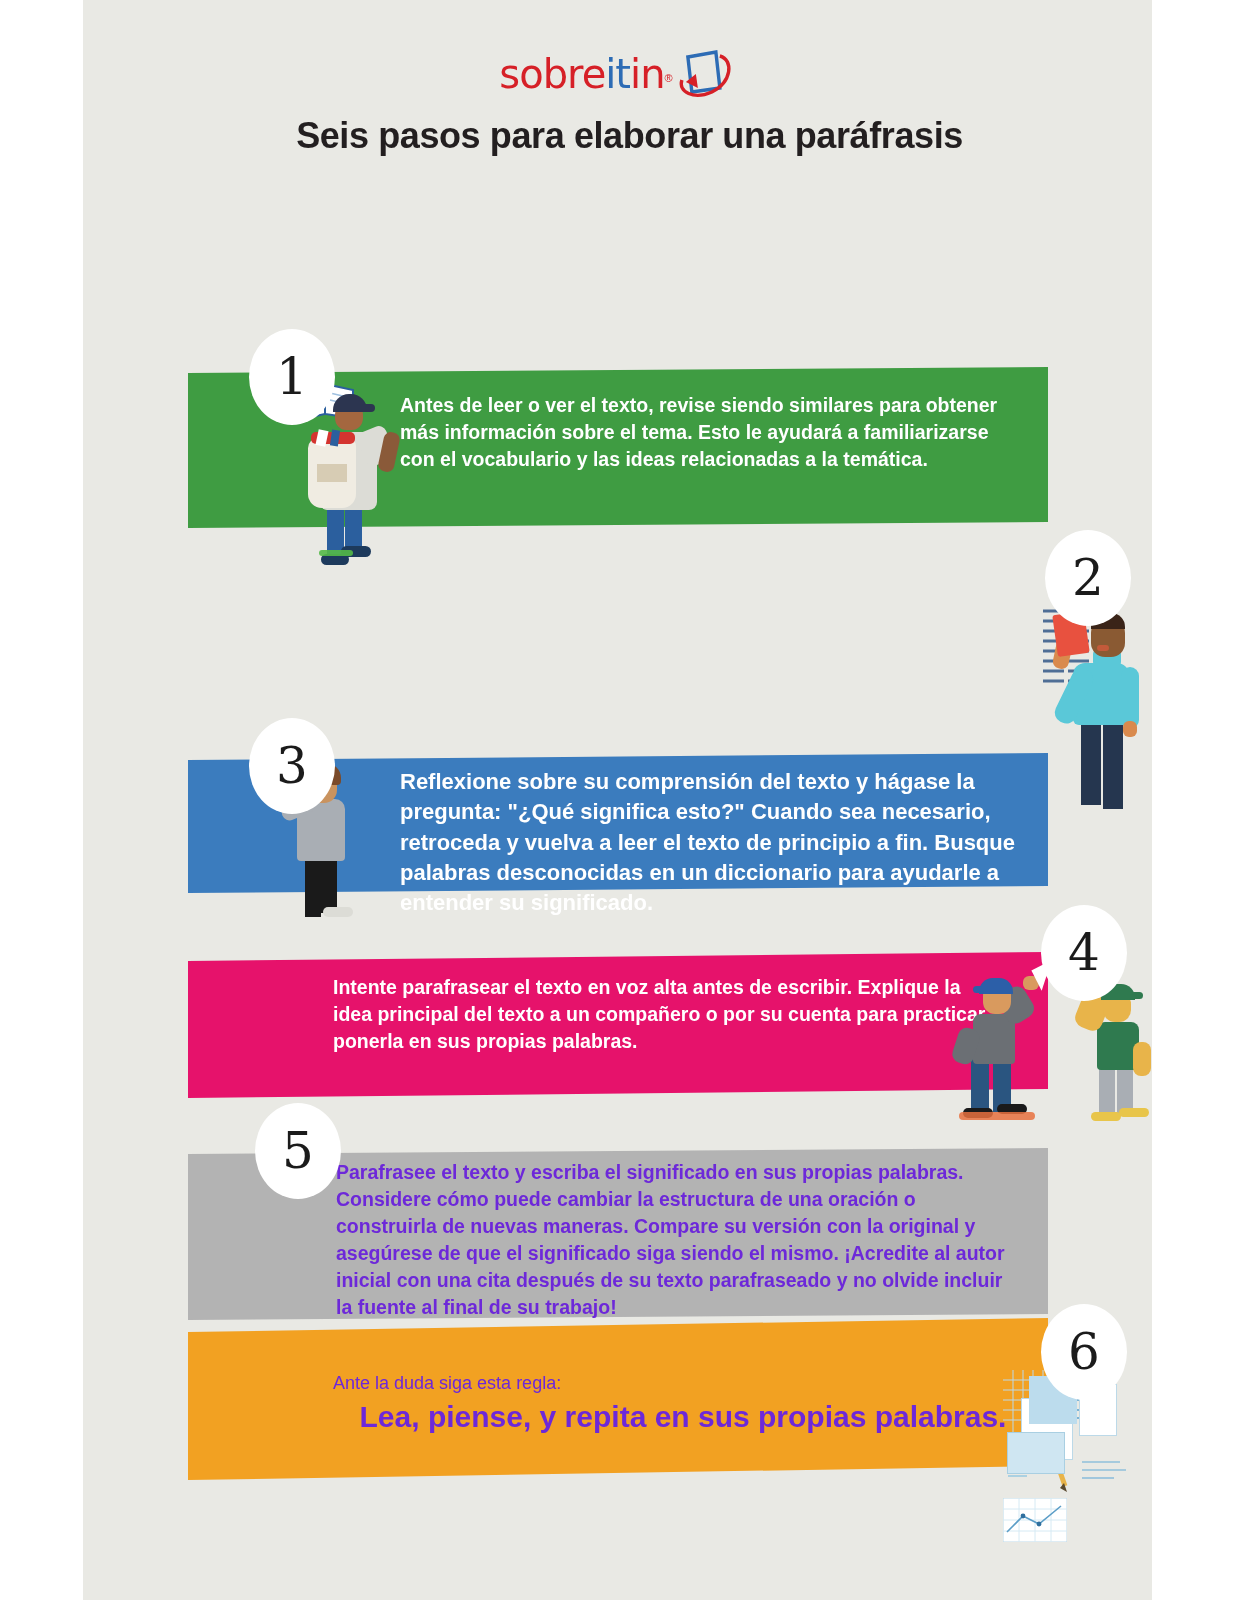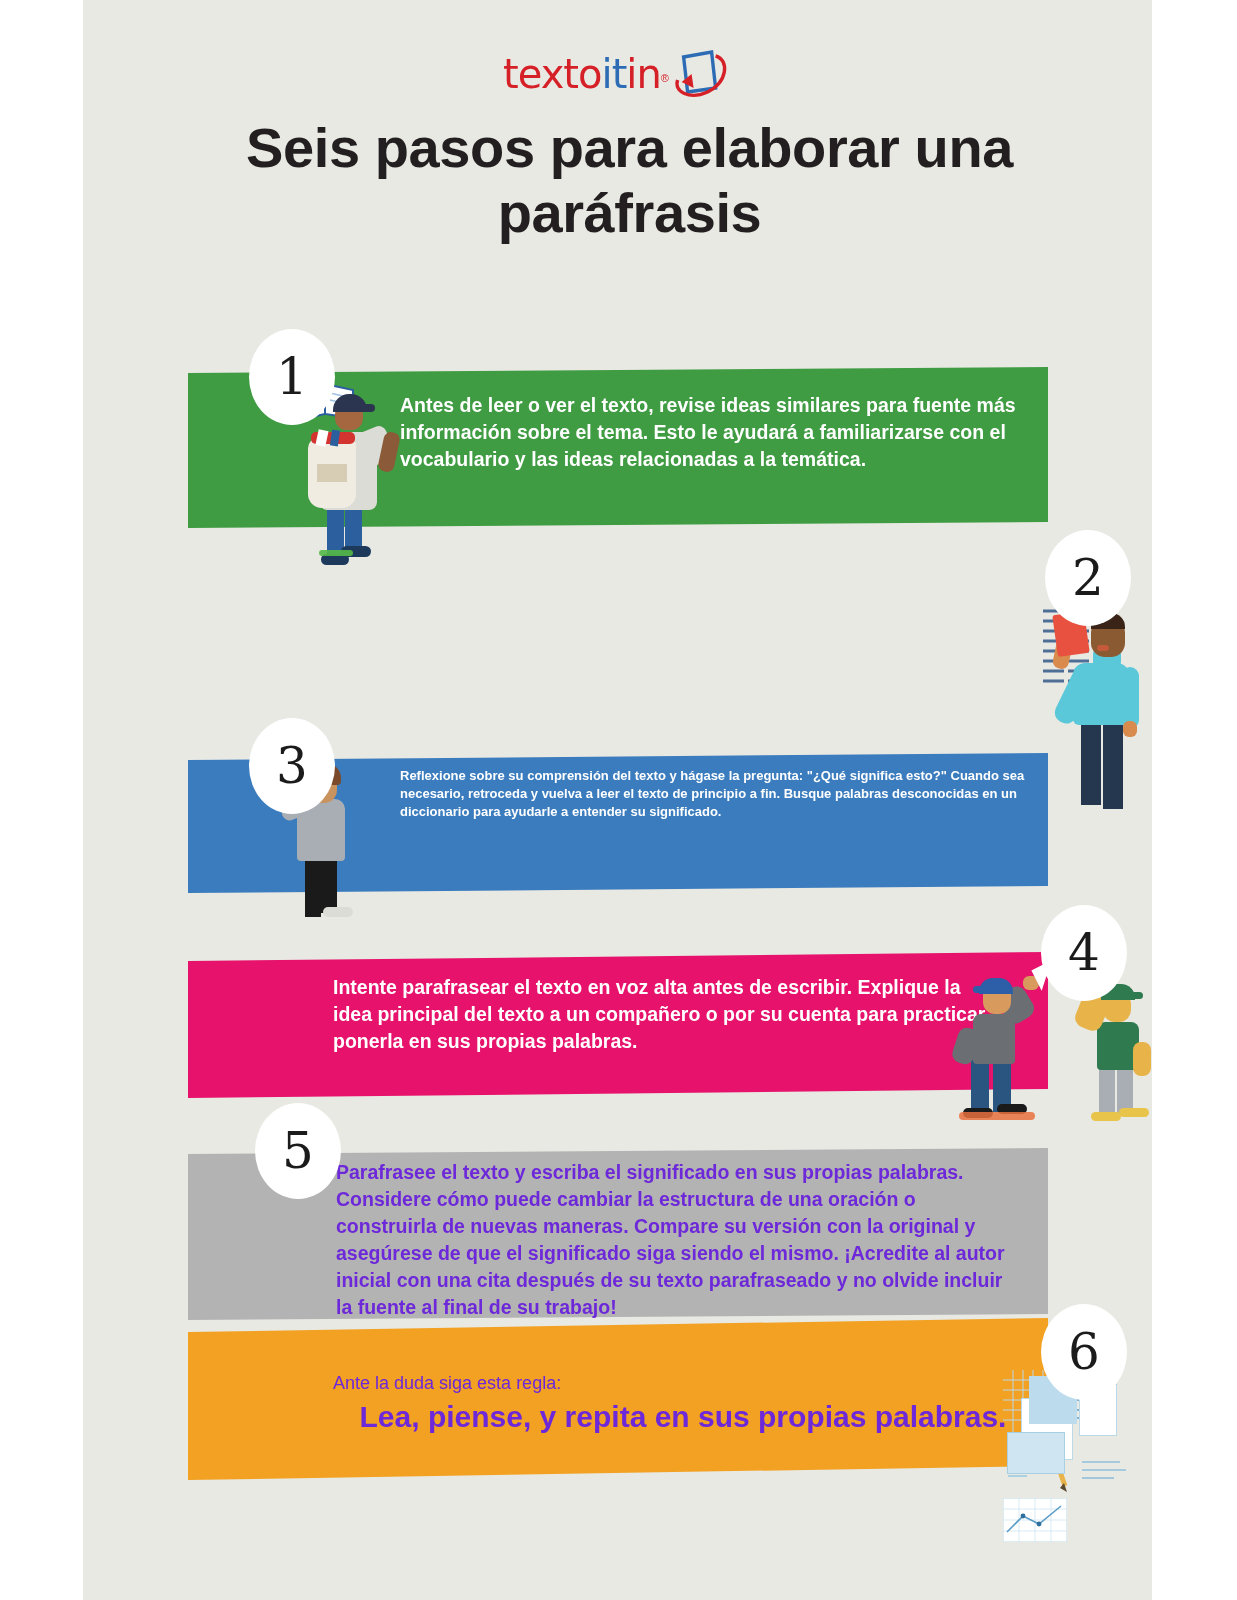--- a/index.html
+++ b/index.html
@@ -16,21 +16,21 @@
           display:flex; align-items:center; }
   #logo .word { font-size:40px; font-weight:400; letter-spacing:-1px;
                 font-family:"DejaVu Sans", sans-serif; line-height:1; }
   #logo .t1 { color:#d62027; }
   #logo .t2 { color:#2d6cb5; }
   #logo .t3 { color:#d62027;margin-top:35px; }
   #logo .reg { color:#d62027; font-size:11px; vertical-align:super; }
   #logo .mark { position:relative; width:60px; height:52px; margin-left:3px; }
 
   #title { position:absolute; top:115px; left:0; width:100%; text-align:center;
-           font-size:56px; font-weight:bold; color:#231f20; letter-spacing:-0.4px;padding-left:24px; }
+           font-size:36px; font-weight:bold; color:#231f20; letter-spacing:-0.4px;padding-left:24px; }
   #intro { position:absolute; top:196px; left:50%; transform:translateX(-50%);
            width:830px; text-align:center; font-size:20.5px; color:#231f20;
            line-height:1.43; }
 
   
   .banner { position:absolute; }
   .banner .bg { position:absolute; inset:0; }
   .banner .txt { position:absolute; font-weight:bold; line-height:1.38; z-index:4; }
   .light .txt { color:#ffffff; }
   .dark .txt { color:#6d28d9; }
@@ -50,38 +50,38 @@
   .fig { position:absolute; z-index:6; }
   .fig div { position:absolute; }
 </style>
 </head>
 <body>
 
 <div id="page">
 
   <div id="logo">
     <div>
-      <span class="word t1">texto</span><span class="word t2">it</span><span class="word t3">in</span><span class="reg">®</span>
+      <span class="word t1">sobre</span><span class="word t2">it</span><span class="word t3">in</span><span class="reg">®</span>
     </div>
     <div class="mark">
       <svg width="60" height="52" viewBox="0 0 60 52">
         <path d="M12 9 L40 4 L44 40 L16 44 Z" fill="none" stroke="#2d6cb5" stroke-width="3.4"></path>
         <path d="M44 8 C58 12 56 34 36 44 C18 52 2 44 6 32" fill="none" stroke="#d62027" stroke-width="3.4"></path>
         <path d="M20 26 L10 34 L22 40 Z" fill="#d62027"></path>
       </svg>
     </div>
   </div>
 
   <h1 id="title">Seis pasos para elaborar una paráfrasis</h1>
 
   <div class="banner light" style="left:105px; top:367px; width:860px; height:161px;">
     <svg class="bg" viewBox="0 0 860 161" preserveAspectRatio="none">
       <polygon points="0,6 860,0 860,155 0,161" fill="#3f9c42"></polygon>
     </svg>
-    <div class="txt" style="left:212px; top:25px; width:625px; font-size:19.5px;">Antes de leer o ver el texto, revise ideas similares para fuente más información sobre el tema. Esto le ayudará a familiarizarse con el vocabulario y las ideas relacionadas a la temática.</div>
+    <div class="txt" style="left:212px; top:25px; width:625px; font-size:19.5px;">Antes de leer o ver el texto, revise siendo similares para obtener más información sobre el tema. Esto le ayudará a familiarizarse con el vocabulario y las ideas relacionadas a la temática.</div>
   </div>
 
   <div class="fig" style="left:212px; top:380px; width:110px; height:192px;">
     <div style="left:32px;top:122px;width:17px;height:58px;background:#2b5f9e;"></div>
     <div style="left:50px;top:122px;width:17px;height:52px;background:#2b5f9e;"></div>
     <div style="left:26px;top:174px;width:28px;height:11px;background:#1d3a5c;border-radius:6px;"></div>
     <div style="left:46px;top:166px;width:30px;height:11px;background:#1d3a5c;border-radius:6px;"></div>
     <div style="left:24px;top:170px;width:34px;height:6px;background:#54b947;border-radius:3px;opacity:.9;"></div>
     <div style="left:26px;top:52px;width:56px;height:78px;background:#dcdcd6;border-radius:10px 14px 8px 6px;"></div>
     <div style="left:66px;top:48px;width:30px;height:36px;background:#dcdcd6;transform:rotate(-22deg);border-radius:8px;"></div>
@@ -140,21 +140,21 @@
   </div>
 
   <div class="badge" style="left:962px; top:530px;">
     <span>2</span>
   </div>
 
   <div class="banner light" style="left:105px; top:753px; width:860px; height:140px;">
     <svg class="bg" viewBox="0 0 860 140" preserveAspectRatio="none">
       <polygon points="0,7 860,0 860,133 0,140" fill="#3b7cbe"></polygon>
     </svg>
-    <div class="txt" style="left:212px; top:14px; width:630px; font-size:13px;">Reflexione sobre su comprensión del texto y hágase la pregunta: "¿Qué significa esto?" Cuando sea necesario, retroceda y vuelva a leer el texto de principio a fin. Busque palabras desconocidas en un diccionario para ayudarle a entender su significado.</div>
+    <div class="txt" style="left:212px; top:14px; width:630px; font-size:22px;">Reflexione sobre su comprensión del texto y hágase la pregunta: "¿Qué significa esto?" Cuando sea necesario, retroceda y vuelva a leer el texto de principio a fin. Busque palabras desconocidas en un diccionario para ayudarle a entender su significado.</div>
   </div>
 
   <div class="fig" style="left:184px; top:757px; width:110px; height:175px;">
     <div style="left:38px;top:98px;width:16px;height:62px;background:#1a1a1a;"></div>
     <div style="left:54px;top:98px;width:16px;height:58px;background:#1a1a1a;"></div>
     <div style="left:56px;top:150px;width:30px;height:10px;background:#dcdcd6;border-radius:5px;"></div>
     <div style="left:30px;top:42px;width:48px;height:62px;background:#a9aeb4;border-radius:10px 10px 4px 4px;"></div>
     <div style="left:14px;top:44px;width:34px;height:16px;background:#a9aeb4;border-radius:8px;transform:rotate(-22deg);"></div>
     <div style="left:4px;top:32px;width:20px;height:12px;background:#c9935f;border-radius:6px;transform:rotate(-20deg);"></div>
     <div style="left:40px;top:12px;width:30px;height:34px;background:#c9935f;border-radius:13px;"></div>

